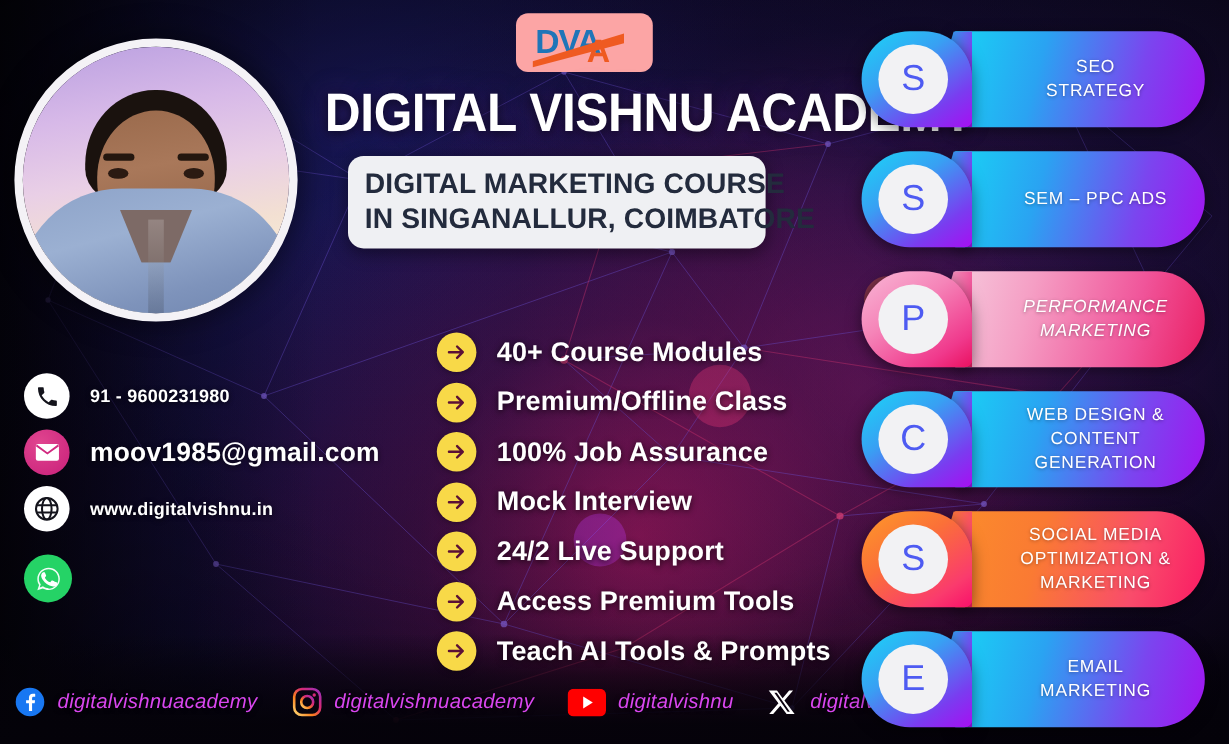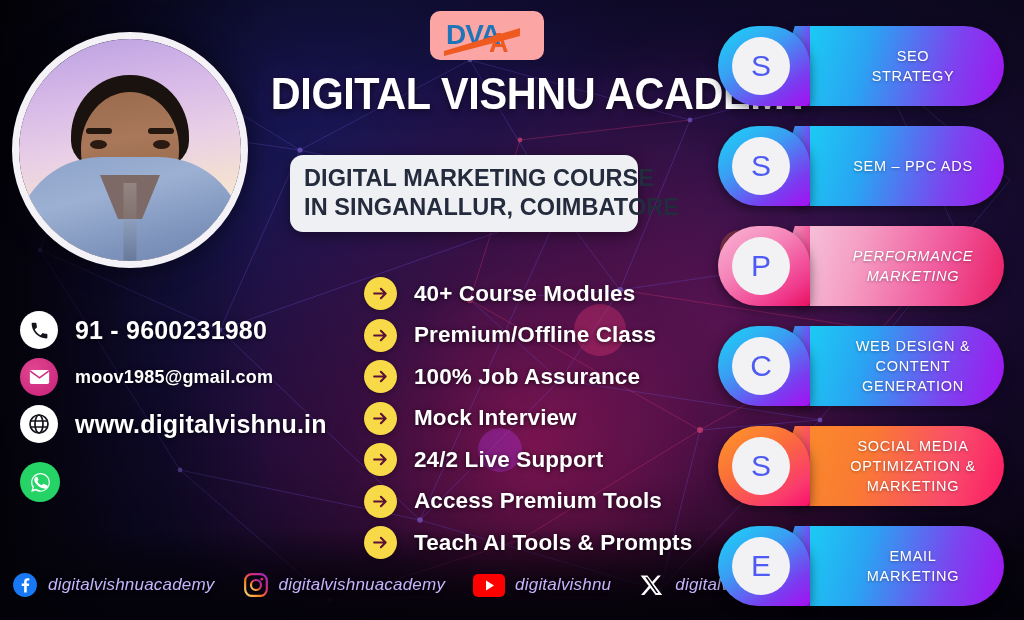--- a/index.html
+++ b/index.html
@@ -87,40 +87,40 @@
   .title{
     position:absolute; left:252px; top:70px; width:468px; height:48px;
     color:#ffffff; font-size:45px; line-height:48px; font-weight:700;
     letter-spacing:-0.4px; text-align:center;
     font-family:"Liberation Sans Narrow","Liberation Sans",sans-serif;
     transform:scaleX(0.92); transform-origin:center center;
     text-shadow:0 2px 10px rgba(0,0,0,0.75), 0 0 22px rgba(120,60,200,0.35);
     white-space:nowrap;
   }
   .subtitle-box{
-    position:absolute; left:290px; top:155px; width:348px; padding:9px 14px 10px;
+    position:absolute; left:290px; top:130px; width:348px; padding:9px 14px 10px;
     background:#eff0f3; border-radius:13px;
     box-shadow:0 3px 14px rgba(0,0,0,0.45);
     text-align:center;
   }
   .subtitle-box div{
     color:#232b3d; font-size:23.5px; line-height:29px; font-weight:700;
     letter-spacing:0.1px; white-space:nowrap;
   }
 
   
   .contacts{ position:absolute; left:20px; top:307px; width:330px; }
   .c-row{ display:flex; align-items:center; height:46px; margin-bottom:1px; }
   .c-row .ic{ width:38px; height:38px; flex:0 0 38px; position:relative; }
   .c-row .tx{
-    margin-left:17px; color:#ffffff; font-size:25px; font-weight:700;
+    margin-left:17px; color:#ffffff; font-size:15px; font-weight:700;
     letter-spacing:0.2px; white-space:nowrap;
     text-shadow:0 1px 4px rgba(0,0,0,0.7);
   }
-  .c-row.email .tx{ font-size:18px; }
+  .c-row.email .tx{ font-size:22px; }
   .c-row.loc{ margin-top:8px; }
   .c-row.wa{ margin-top:12px; }
   .c-row.wa .ic{ width:40px; height:40px; flex:0 0 40px; }
   .c-row.wa .tx{ margin-left:15px; }
   .ic-circle{
     position:absolute; inset:0; border-radius:50%;
     display:flex; align-items:center; justify-content:center;
   }
   .ic-white{ background:#ffffff; }
   .ic-pink{ background:radial-gradient(circle at 35% 30%, #e0458f, #c9207a); }
@@ -182,21 +182,21 @@
   .d-pink{ background:linear-gradient(145deg,#f9b7d6 0%, #f584b8 40%, #f0398c 80%, #ea1060 100%); }
   .d-orange{ background:linear-gradient(145deg,#fd9a28 0%, #fb7038 40%, #fa3b6d 80%, #f9106a 100%); }
 
   
   .socials{
     position:absolute; left:12px; bottom:22px; display:flex; align-items:center;
   }
   .s-item{ display:flex; align-items:center; margin-right:28px; }
   .s-ic{ width:26px; height:26px; flex:0 0 26px; position:relative; display:flex; align-items:center; justify-content:center; }
   .s-tx{
-    margin-left:10px; color:#c4b5fd; font-size:17px; font-style:italic;
+    margin-left:10px; color:#d946ef; font-size:17px; font-style:italic;
     font-weight:400; letter-spacing:0.2px; white-space:nowrap;
     text-shadow:0 1px 4px rgba(0,0,0,0.8);
   }
 </style>
 </head>
 <body>
 
 <div class="banner">
 
   <div class="bg-base"></div>

